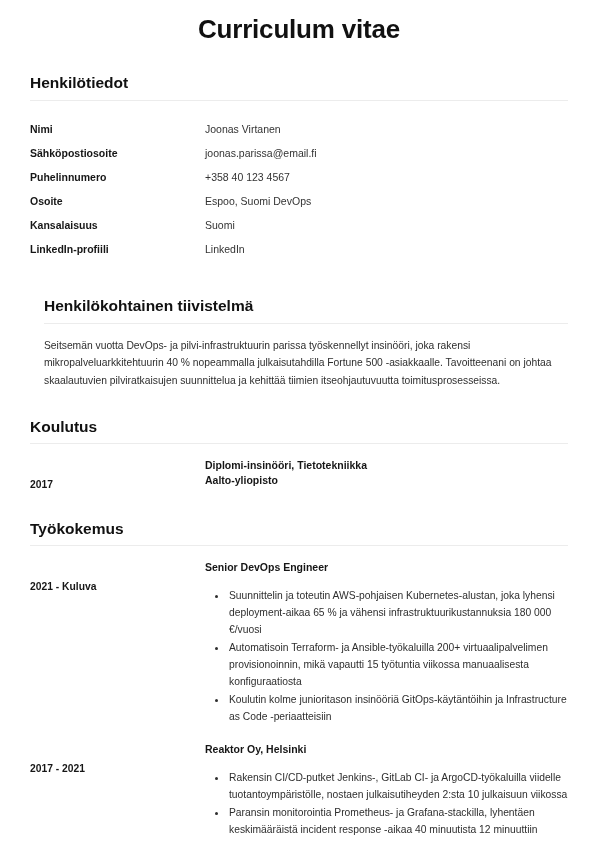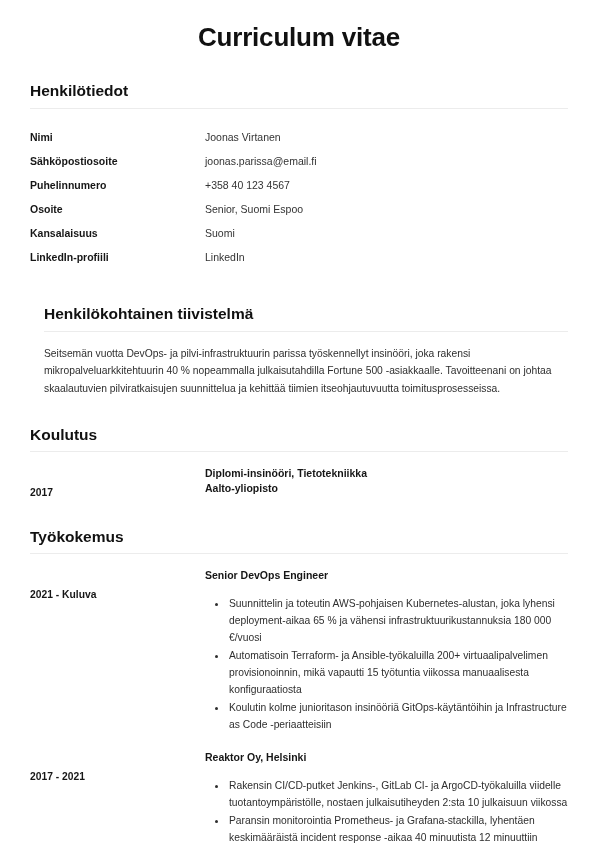--- a/index.html
+++ b/index.html
@@ -24,21 +24,21 @@
     background: #ffffff;
     position: relative;
   }
   .doc-title {
     text-align: center;
     font-size: 26px;
     font-weight: bold;
     letter-spacing: -0.2px;
     color: #111111;
     margin: 0;
-    padding-top: 22px;
+    padding-top: 14px;
     line-height: 1.2;
   }
   .section {
     margin-top: 0;
   }
   .section-heading {
     font-size: 15.5px;
     font-weight: bold;
     color: #111111;
     margin: 0;
@@ -160,21 +160,21 @@
         <tr>
           <td class="info-label">Sähköpostiosoite</td>
           <td class="info-value">joonas.parissa@email.fi</td>
         </tr>
         <tr>
           <td class="info-label">Puhelinnumero</td>
           <td class="info-value">+358 40 123 4567</td>
         </tr>
         <tr>
           <td class="info-label">Osoite</td>
-          <td class="info-value">Senior, Suomi Espoo</td>
+          <td class="info-value">Espoo, Suomi DevOps</td>
         </tr>
         <tr>
           <td class="info-label">Kansalaisuus</td>
           <td class="info-value">Suomi</td>
         </tr>
         <tr>
           <td class="info-label">LinkedIn-profiili</td>
           <td class="info-value">LinkedIn</td>
         </tr>
       </tbody>

